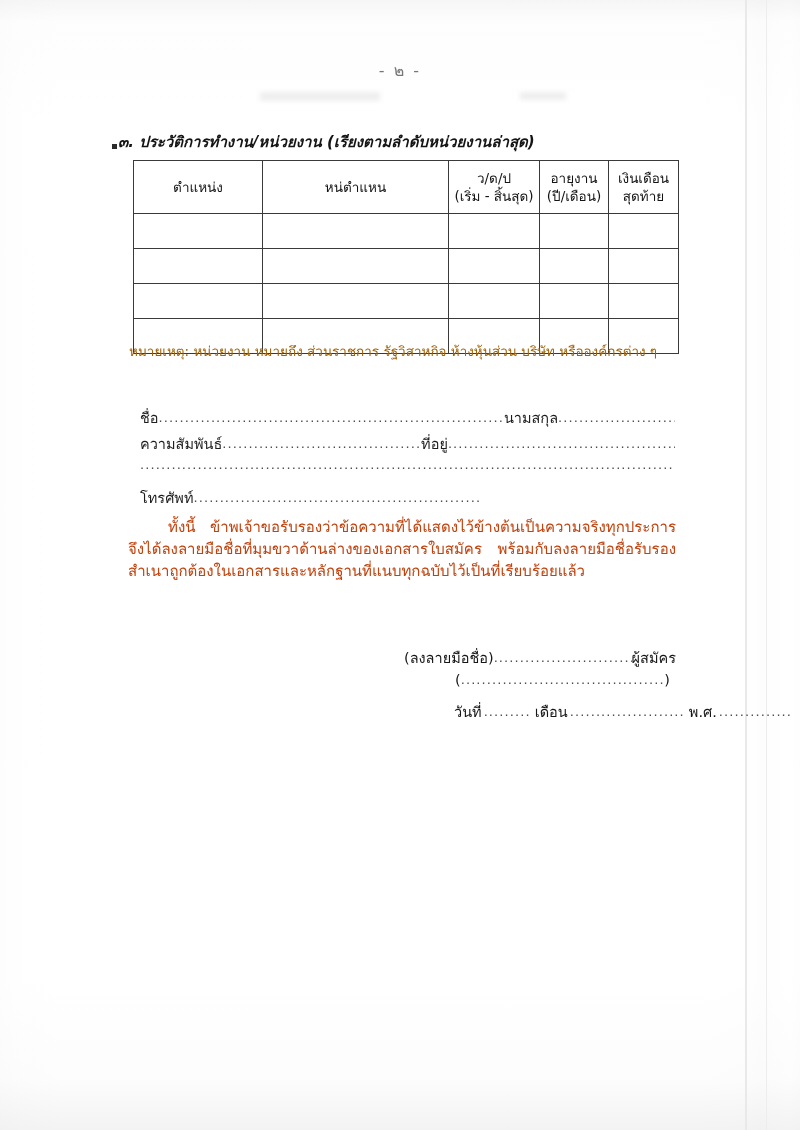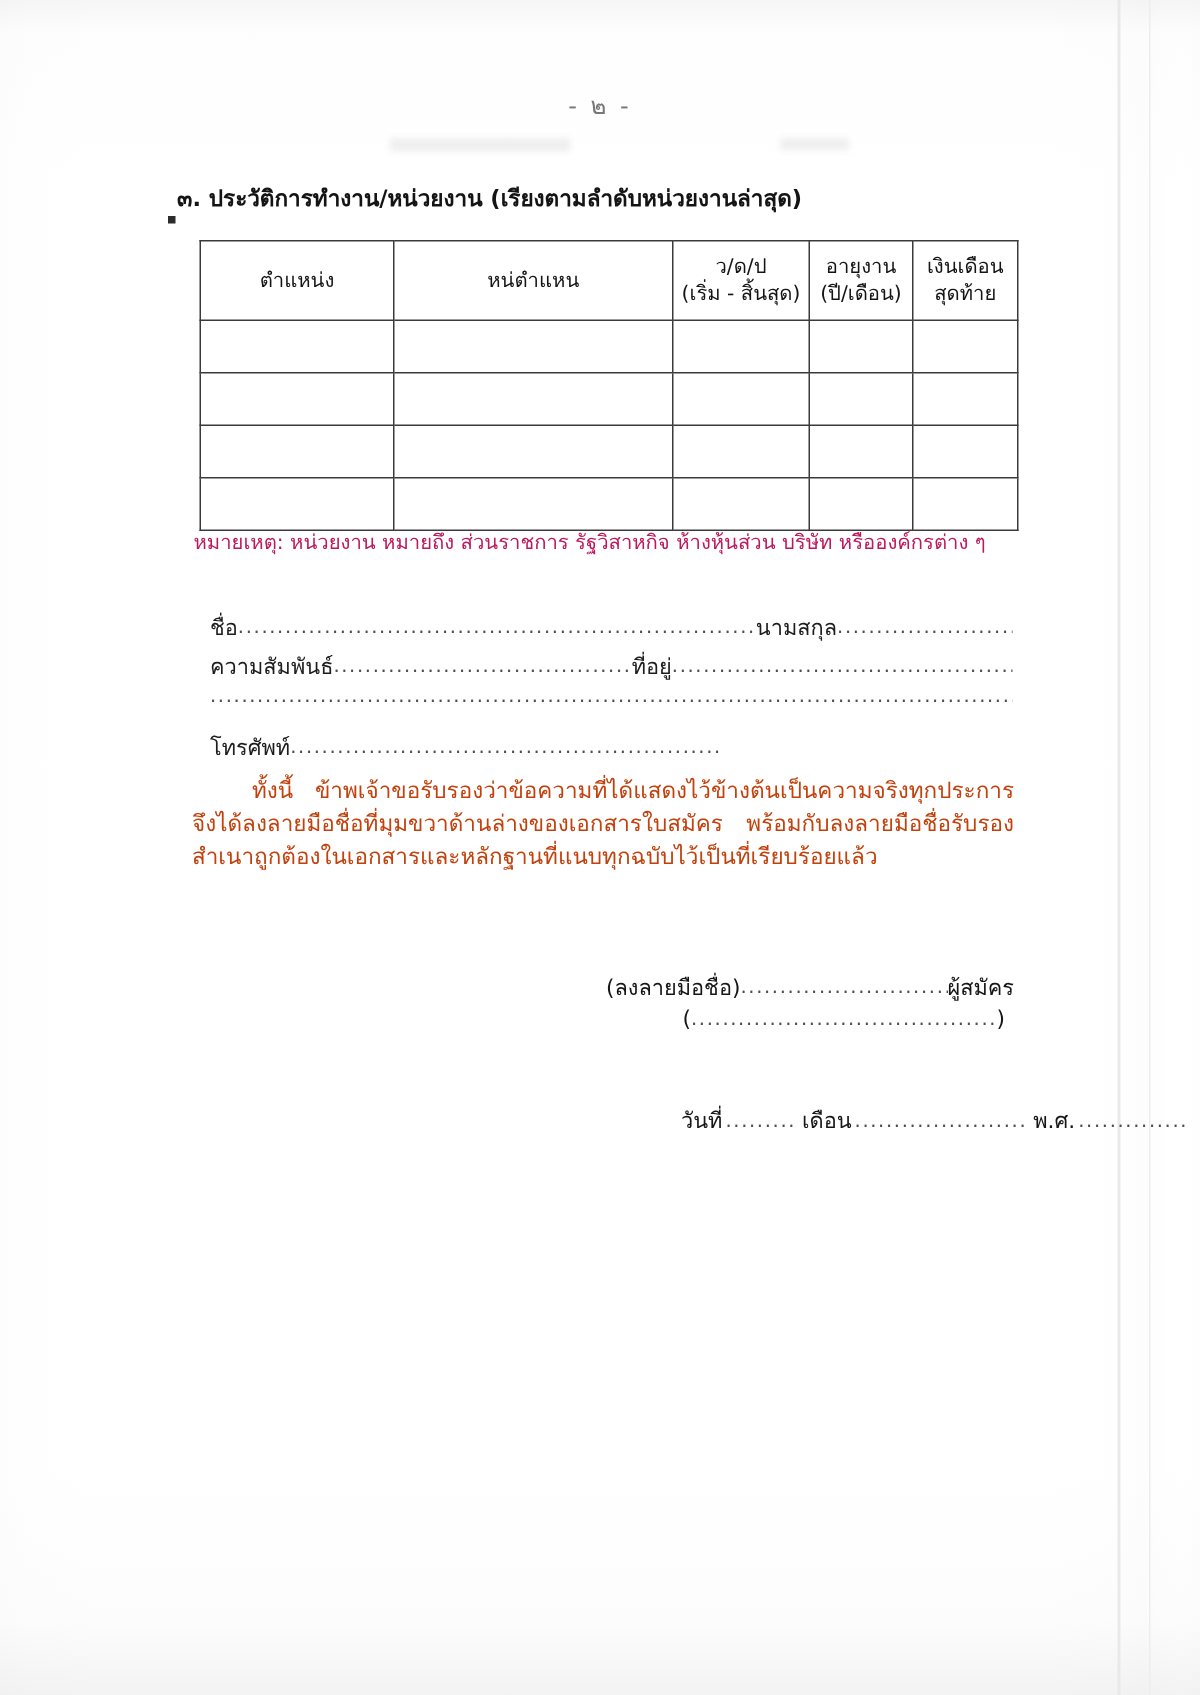--- a/index.html
+++ b/index.html
@@ -97,21 +97,21 @@
 
   
   .section-head {
     position: absolute;
     left: 118px;
     font-size: 15px;
     font-weight: bold;
     color: #141414;
     white-space: nowrap;
   }
-  #sec3-head { top: 120px; }
+  #sec3-head { top: 130px; font-style: italic; }
   #sec4-head { top: 382px; }
 
   
   .work-table {
     position: absolute;
     left: 133px;
     top: 160px;
     width: 540px;
     border-collapse: collapse;
     table-layout: fixed;
@@ -137,23 +137,23 @@
   .col-org   { width: 185px; }
   .col-date  { width: 90px; border-radius: 15px; }
   .col-age   { width: 68px; }
   .col-sal   { width: 69px; }
   .th-two-line span { display: block; }
 
   
   .note {
     position: absolute;
     left: 129px;
-    top: 350px;
+    top: 340px;
     font-size: 13.5px;
-    color: #be185d;
+    color: #a16207;
     white-space: nowrap;
   }
 
   
   .field-row {
     position: absolute;
     font-size: 14.5px;
     color: #1d1d1d;
     white-space: nowrap;
     display: flex;
@@ -315,18 +315,18 @@
       <span class="field-label">(</span>
       <span class="dots dots-grow">...............................................</span>
       <span class="field-label">)</span>
     </div>
 
     <div class="sig-row" id="sig-date">
       <span class="field-label sig-date-seg" style="margin-left: 4px; margin-right: 2px;">วันที่</span>
       <span class="dots">.........</span>
       <span class="field-label sig-date-seg" style="margin-left: 4px; margin-right: 2px;">เดือน</span>
       <span class="dots">......................</span>
-      <span class="field-label sig-date-seg" style="margin-left: 4px; margin-right: 2px; margin-top: 35px;">พ.ศ.</span>
+      <span class="field-label sig-date-seg" style="margin-left: 4px; margin-right: 2px;">พ.ศ.</span>
       <span class="dots">..............</span>
     </div>
 
   </div>
 </div>
 
 </body></html>

